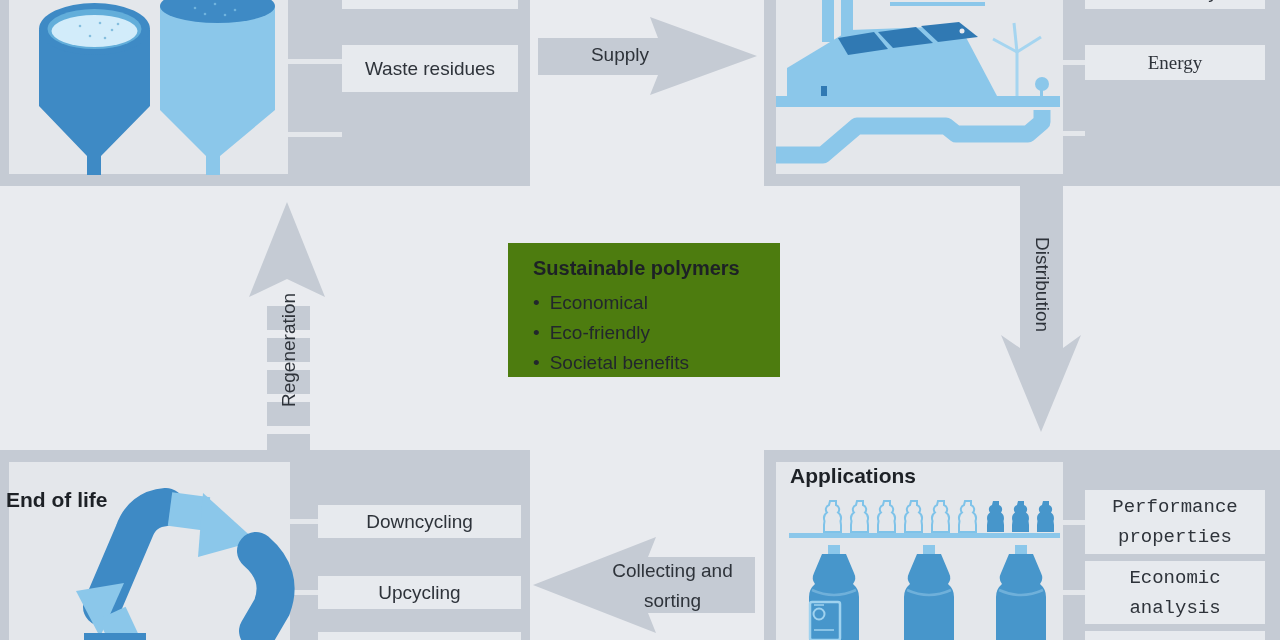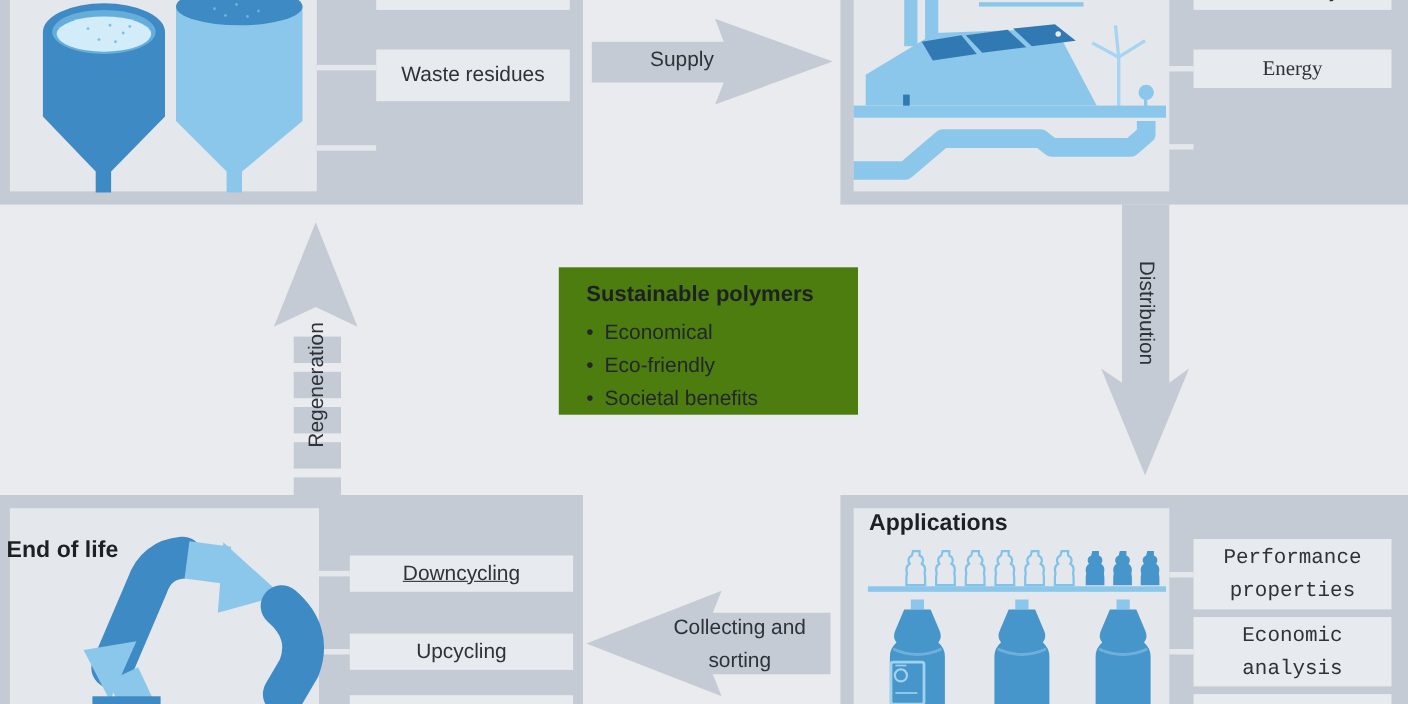--- a/index.html
+++ b/index.html
@@ -89,21 +89,21 @@
   <circle cx="1042" cy="84" r="7" fill="#8bc7ea"></circle>
   <rect x="1040" y="90" width="3" height="7" fill="#8bc7ea"></rect>
   <path d="M776 155 L823 155 L857 126 L946 126 L956 134 L1028 134 L1042 122 L1042 110" stroke="#8bc7ea" stroke-width="17" fill="none" stroke-linejoin="round"></path>
 </svg>
 
 <div class="gray-box" style="left:-4px;top:450px;width:534px;height:206px;">
   <div class="panel" style="left:13px;top:12px;width:281px;height:194px;"></div>
   <div class="box-title" style="left:10px;top:14px;margin-top:24px;">End of life</div>
   <div class="connector" style="left:294px;top:69px;width:28px;height:5px;"></div>
   <div class="connector" style="left:294px;top:140px;width:28px;height:5px;"></div>
-  <div class="label-box" style="left:322px;top:55px;width:203px;height:33px;text-decoration:underline;">Downcycling</div>
+  <div class="label-box" style="left:322px;top:55px;width:203px;height:33px;">Downcycling</div>
   <div class="label-box" style="left:322px;top:126px;width:203px;height:33px;">Upcycling</div>
   <div class="label-box" style="left:322px;top:182px;width:203px;height:33px;"></div>
 </div>
 
 <svg style="left:60px;top:495px;" width="230" height="150" viewBox="0 0 230 150">
   <path d="M42 112 L74 37 Q82 14 106 12" stroke="#3e8ac5" stroke-width="38" fill="none" stroke-linecap="round"></path>
   <path d="M110 14 L148 19" stroke="#8bc7ea" stroke-width="34" fill="none"></path>
   <polygon points="143,-2 196,46 138,62" fill="#8bc7ea"></polygon>
   <path d="M196 56 Q224 80 212 112 L198 136" stroke="#3e8ac5" stroke-width="38" fill="none" stroke-linecap="round"></path>
   <polygon points="16,96 64,88 40,142" fill="#8bc7ea"></polygon>

